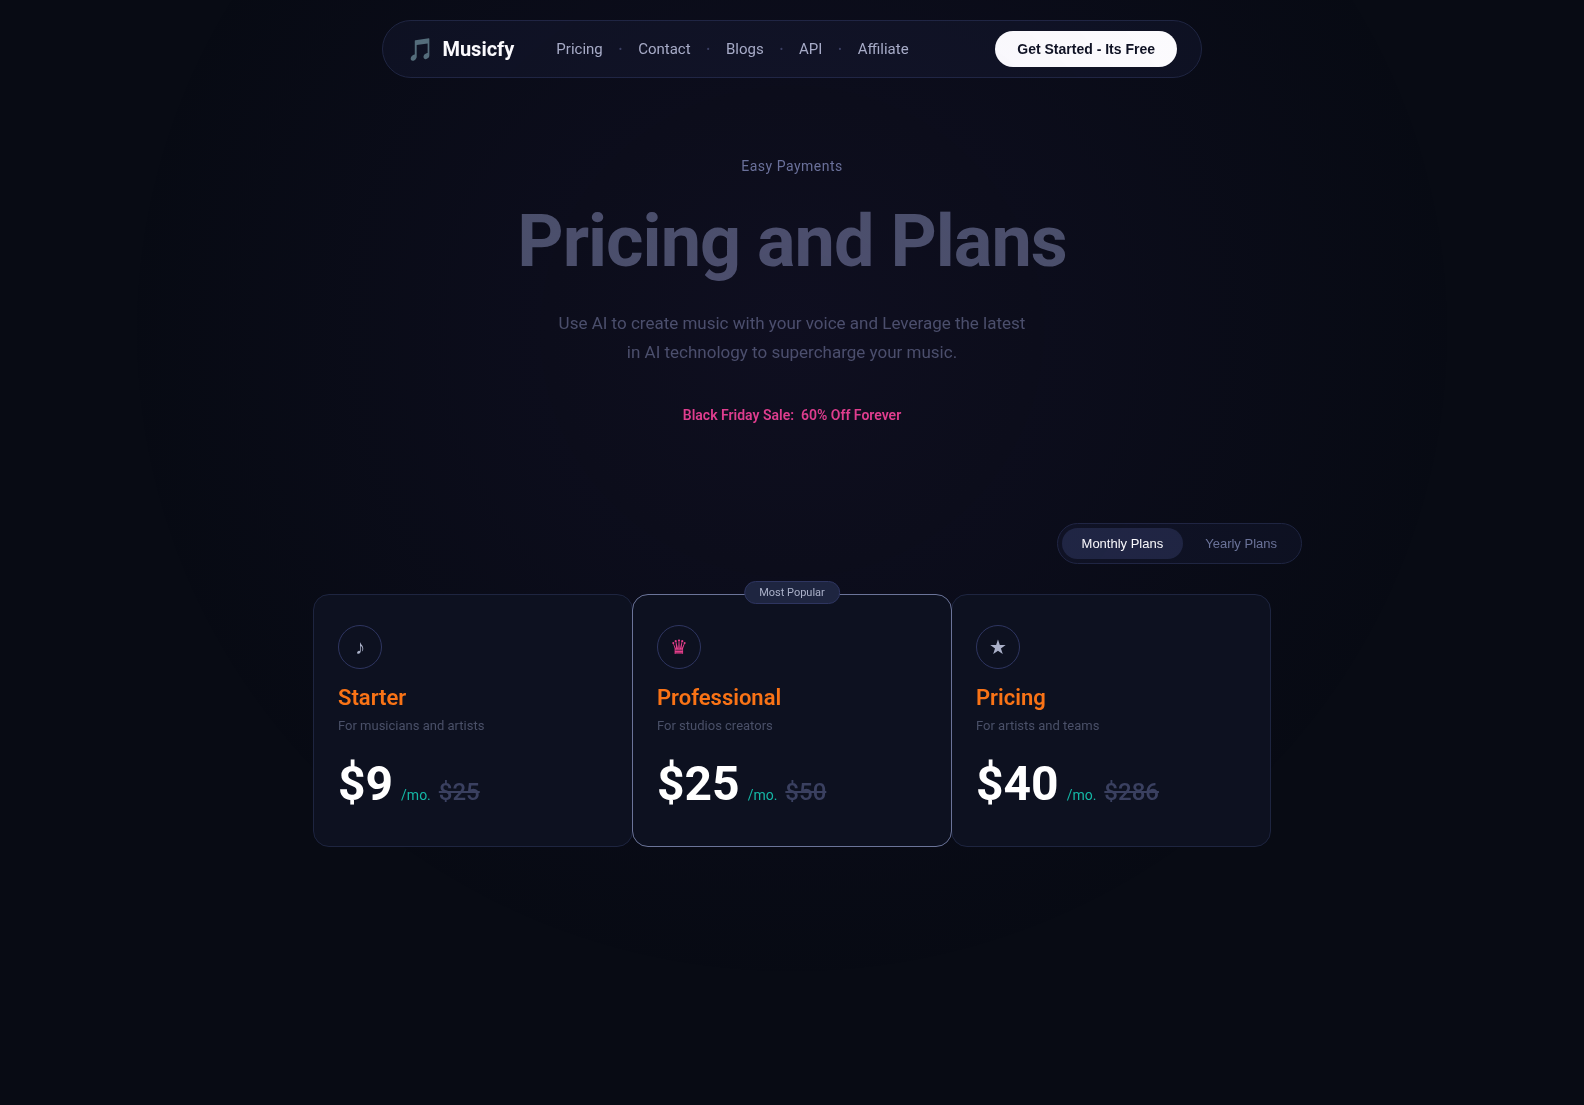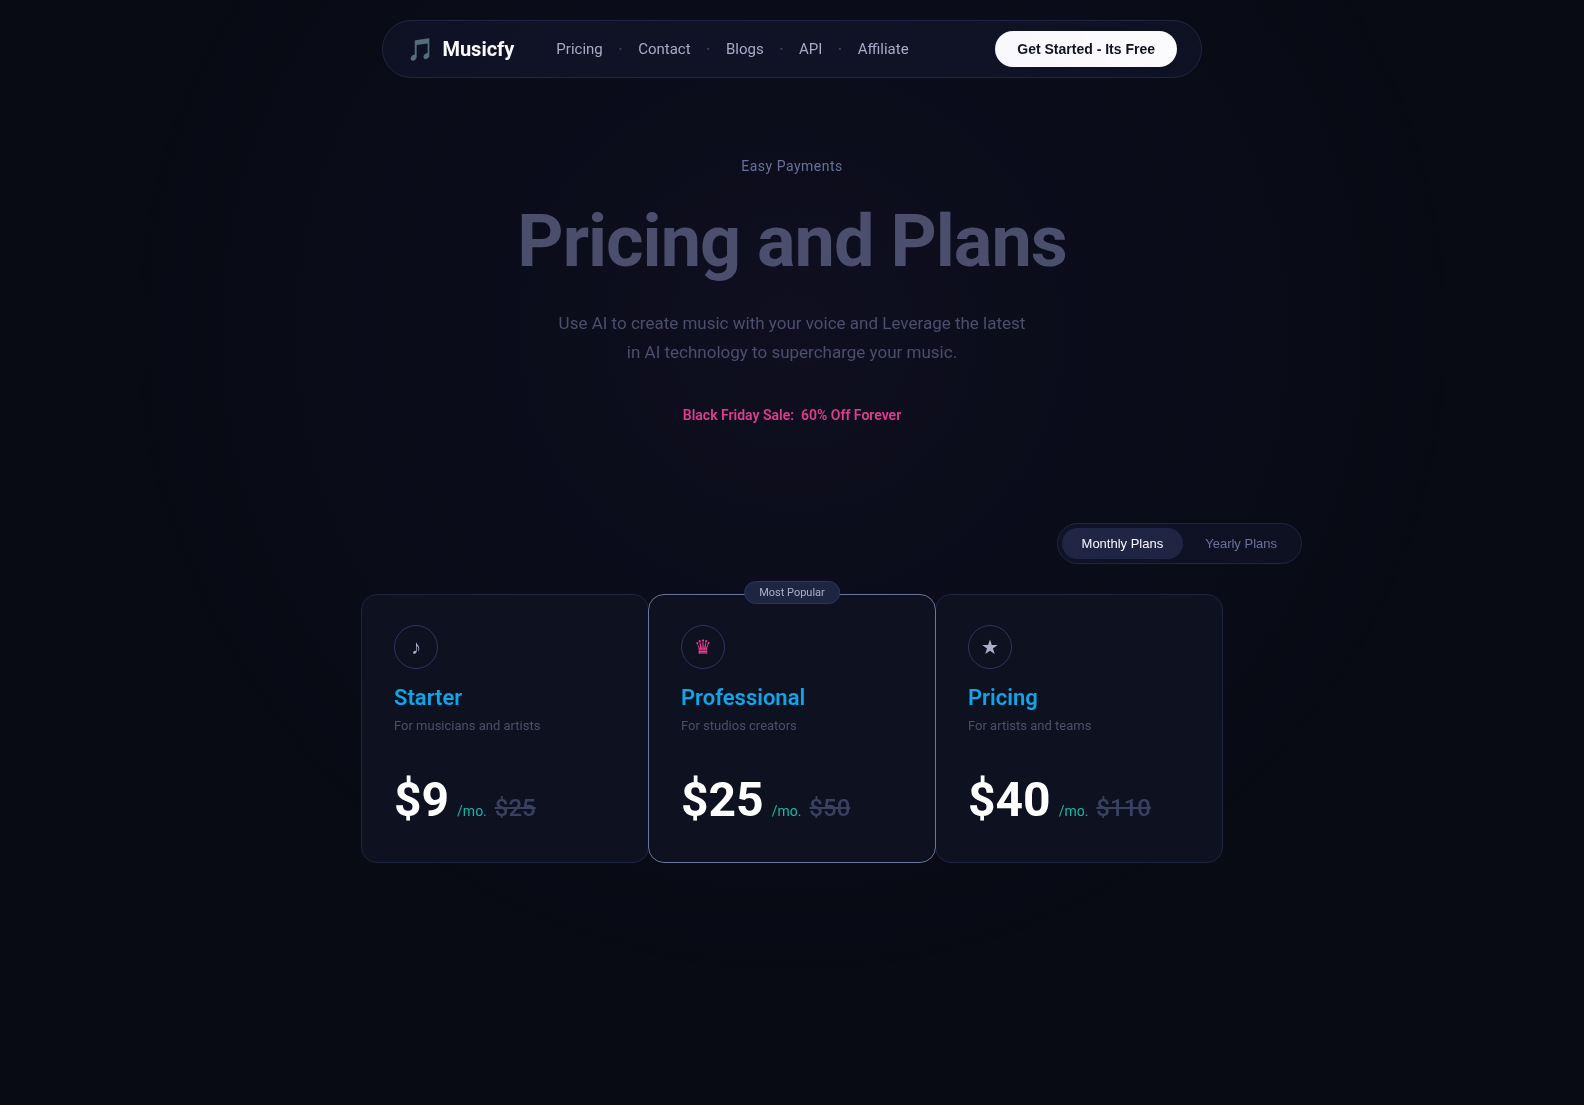--- a/index.html
+++ b/index.html
@@ -177,22 +177,22 @@
       padding: 0 40px;
       align-items: flex-start;
       max-width: 1200px;
       margin: 0 auto;
     }
 
     .pricing-card {
       background: #0d1120;
       border: 1px solid #1e2540;
       border-radius: 16px;
-      padding: 30px 32px;
-      width: 288px;
+      padding: 30px 24px;
+      width: 320px;
       position: relative;
     }
 
     .pricing-card.popular {
       border-color: #6b7499;
       z-index: 2;
       margin: 0 -1px;
     }
 
     .most-popular-badge {
@@ -229,28 +229,28 @@
       color: #aab0c8;
     }
 
     .card-icon.studio {
       color: #aab0c8;
     }
 
     .plan-name {
       font-size: 22px;
       font-weight: 600;
-      color: #0ea5e9;
+      color: #f97316;
       margin-bottom: 6px;
     }
 
     .plan-description {
       font-size: 13px;
       color: #4a5068;
-      margin-bottom: 36px;
+      margin-bottom: 20px;
       line-height: 1.5;
     }
 
     .price-row {
       display: flex;
       align-items: baseline;
       gap: 8px;
       margin-bottom: 4px;
     }
 
@@ -351,17 +351,17 @@
     </div>
   </div>
 
   <div class="pricing-card">
     <div class="card-icon studio">★</div>
     <div class="plan-name">Pricing</div>
     <div class="plan-description">For artists and teams</div>
     <div class="price-row">
       <span class="price-main">$40</span>
       <span class="price-period">/mo.</span>
-      <span class="price-original">$110</span>
+      <span class="price-original">$286</span>
     </div>
   </div>
 
 </div>
 
 </body></html>

